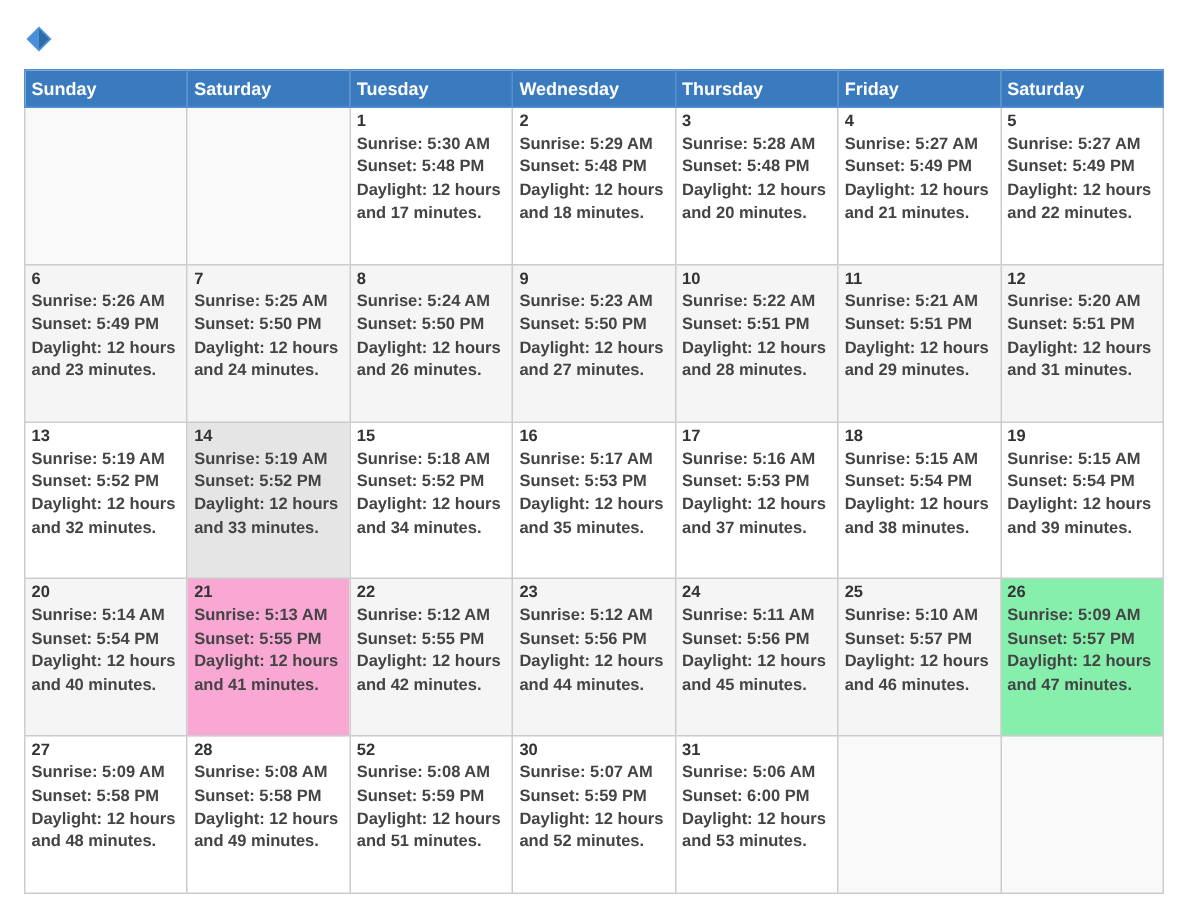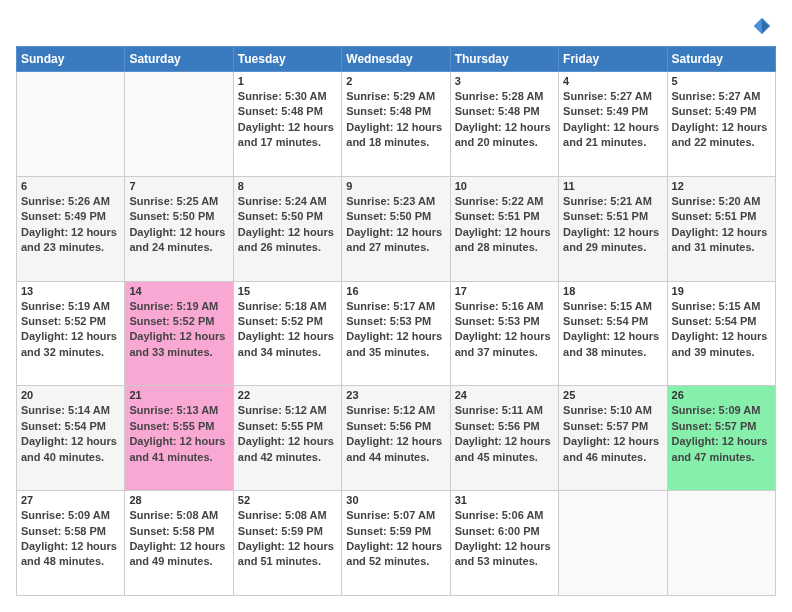--- a/index.html
+++ b/index.html
@@ -9,21 +9,20 @@
       width: 792px;
       height: 612px;
       overflow: hidden;
     }
     .page {
       width: 792px;
       height: 612px;
       padding: 16px;
       display: flex;
       flex-direction: column;
-      align-items: flex-end;
     }
     .header {
       display: flex;
       justify-content: space-between;
       align-items: flex-start;
       margin-bottom: 10px;
     }
     .logo {
       display: flex;
       align-items: center;
@@ -207,21 +206,21 @@
 Daylight: 12 hours and 31 minutes.</div>
           </td>
         </tr>
         <tr>
           <td style="background-color: rgb(255, 255, 255);">
             <span class="day-num">13</span>
             <div class="day-info" style="white-space: pre-line;">Sunrise: 5:19 AM
 Sunset: 5:52 PM
 Daylight: 12 hours and 32 minutes.</div>
           </td>
-          <td style="background-color: #f9a8d4; margin-top: 28px;">
+          <td style="background-color: #e5e5e5; margin-top: 28px;">
             <span class="day-num">14</span>
             <div class="day-info" style="white-space: pre-line;">Sunrise: 5:19 AM
 Sunset: 5:52 PM
 Daylight: 12 hours and 33 minutes.</div>
           </td>
           <td style="background-color: rgb(255, 255, 255);">
             <span class="day-num">15</span>
             <div class="day-info" style="white-space: pre-line;">Sunrise: 5:18 AM
 Sunset: 5:52 PM
 Daylight: 12 hours and 34 minutes.</div>

